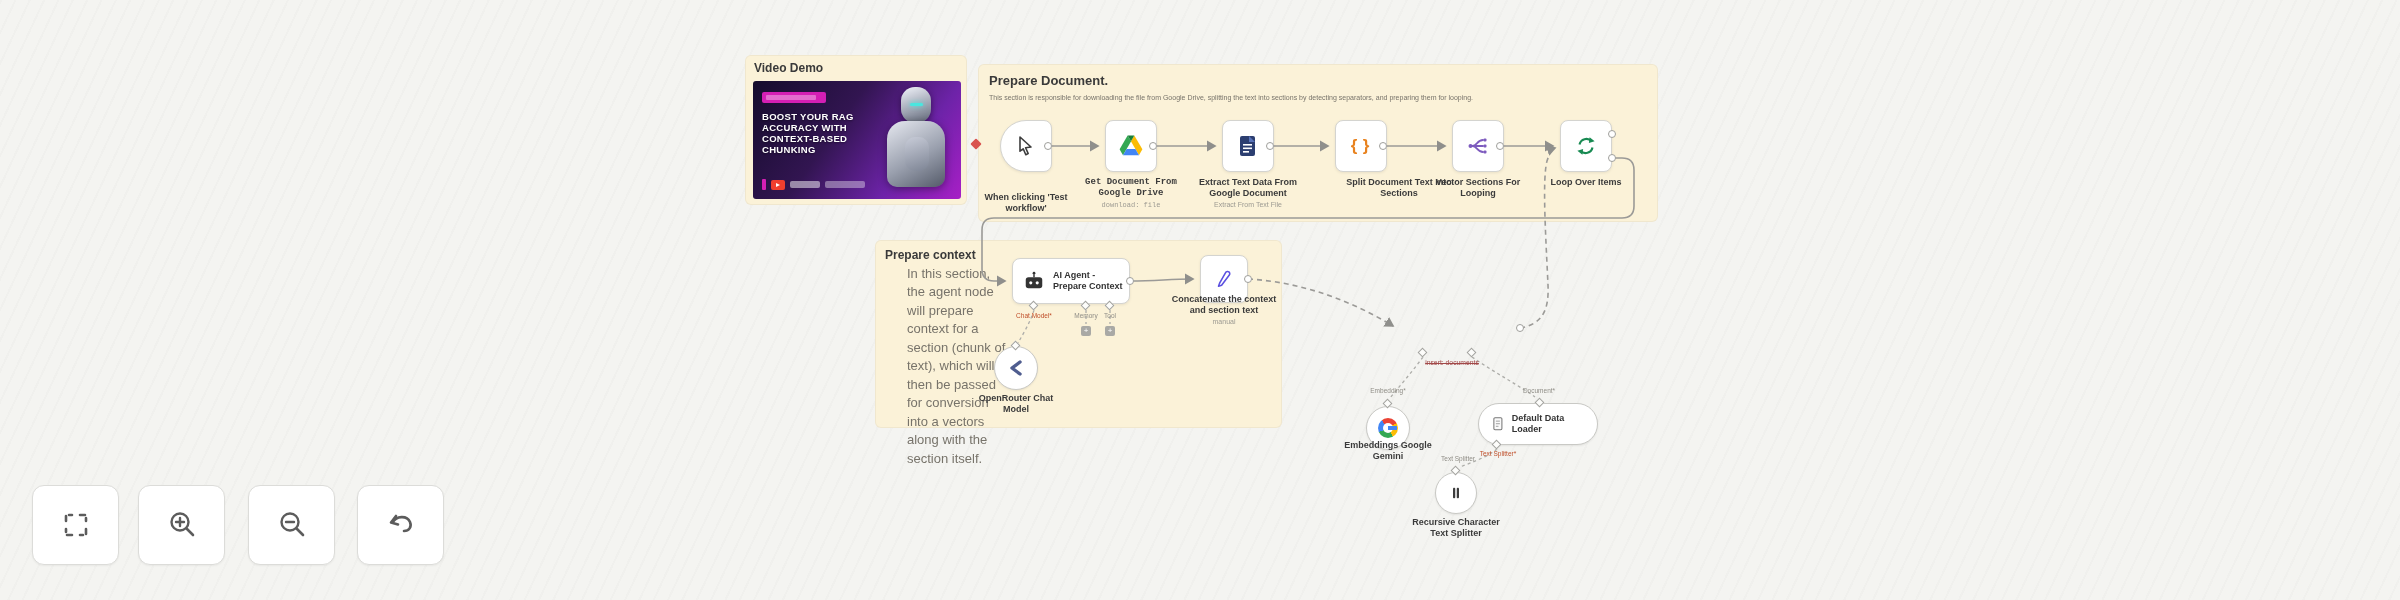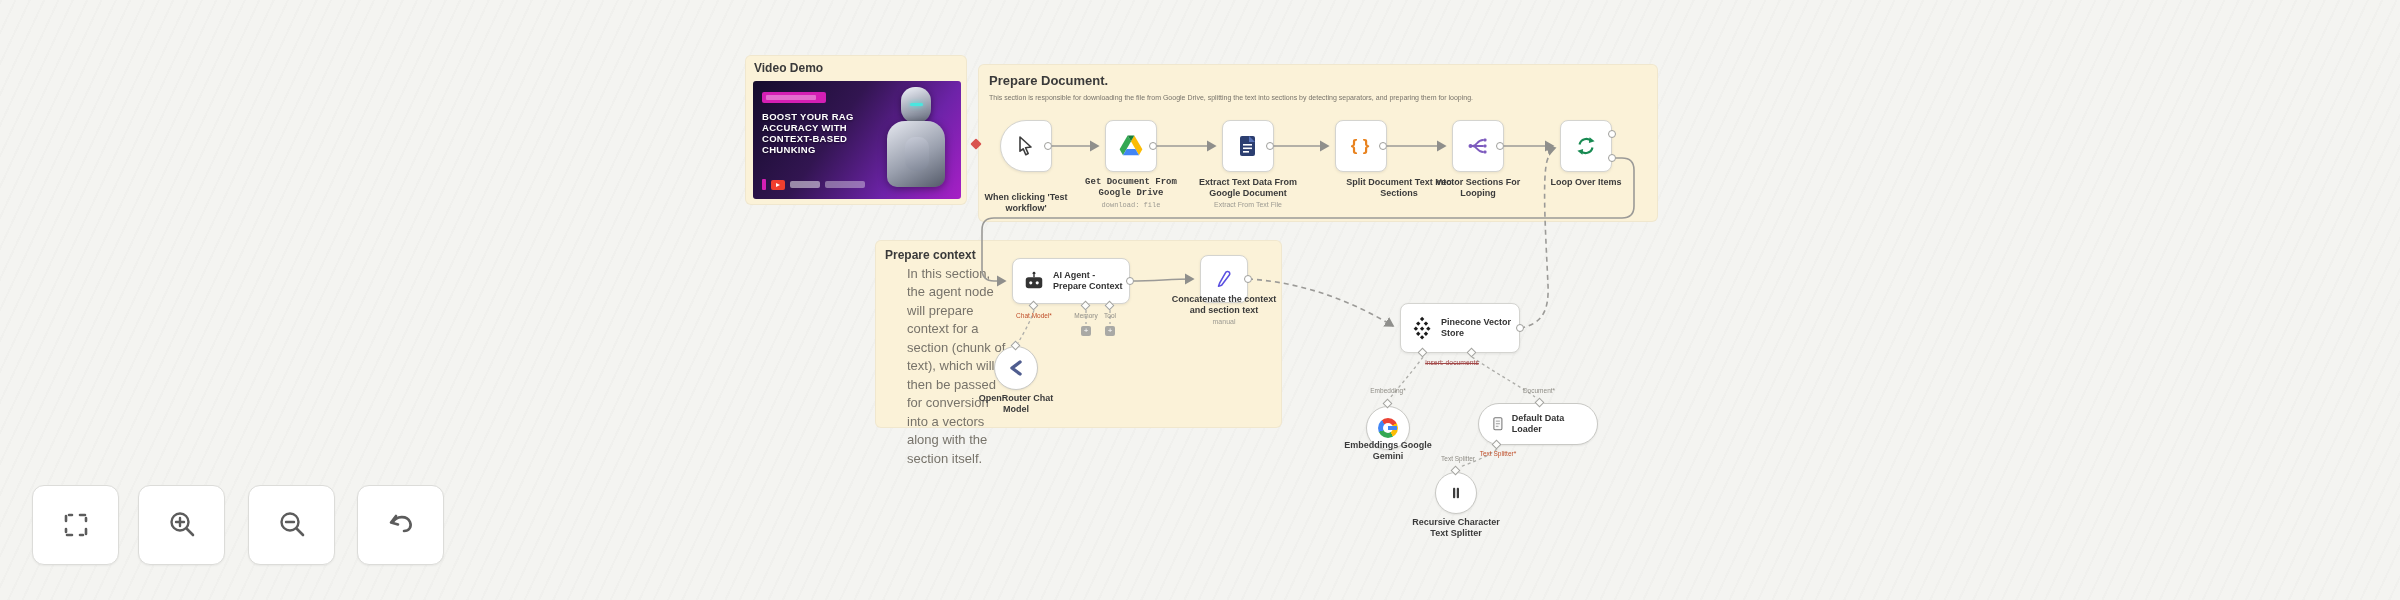--- a/index.html
+++ b/index.html
@@ -222,37 +222,20 @@
 
   <div class="node" style="left:1200px;top:255px;width:48px;height:48px;">
     <svg width="22" height="22" viewBox="0 0 24 24">
       <path d="M7.2,16.6 L6,20 L9.4,18.8 L17.8,7.6 A2.4,2.4 0 0 0 13.9,4.7 Z" fill="#fff" stroke="#5b50e0" stroke-width="1.7" stroke-linejoin="round"></path>
     </svg>
   </div>
   <div class="port-dot" style="left:1244px;top:275px;"></div>
   <div class="node-label" style="left:1144px;top:294px;"><span style="white-space:pre-line;">Concatenate the context
 and section text</span><span class="node-sub">manual</span></div>
 
-  <div class="node" style="left:1400px;top:303px;width:120px;height:50px;justify-content:flex-start;padding-left:10px;gap:8px;">
-    <svg width="22" height="24" viewBox="0 0 24 26">
-      <g fill="#1b1b1b">
-        <rect x="10.4" y="1.5" width="3.4" height="3.4" transform="rotate(45 12.1 3.2)"></rect>
-        <rect x="6.2" y="6.5" width="3.4" height="3.4" transform="rotate(45 7.9 8.2)"></rect>
-        <rect x="14.6" y="6.5" width="3.4" height="3.4" transform="rotate(45 16.3 8.2)"></rect>
-        <rect x="3.6" y="12" width="3.4" height="3.4" transform="rotate(45 5.3 13.7)"></rect>
-        <rect x="10.4" y="12" width="3.4" height="3.4" transform="rotate(45 12.1 13.7)"></rect>
-        <rect x="17.2" y="12" width="3.4" height="3.4" transform="rotate(45 18.9 13.7)"></rect>
-        <rect x="6.2" y="17.5" width="3.4" height="3.4" transform="rotate(45 7.9 19.2)"></rect>
-        <rect x="14.6" y="17.5" width="3.4" height="3.4" transform="rotate(45 16.3 19.2)"></rect>
-        <rect x="10.4" y="21.5" width="3.4" height="3.4" transform="rotate(45 12.1 23.2)"></rect>
-      </g>
-    </svg>
-    <div class="on-node-title">Pinecone Vector
-Store</div>
-  </div>
   <div class="port-dot" style="left:1516px;top:324px;"></div>
   <div class="diamond" style="left:1419px;top:349px;"></div>
   <div class="diamond" style="left:1468px;top:349px;"></div>
   <div class="pc-sub" style="left:1382px;top:359px;">insert: documents</div>
   <div class="port-label" style="left:1358px;top:387px;width:60px;">Embedding*</div>
   <div class="port-label" style="left:1509px;top:387px;width:60px;">Document*</div>
 
   <div class="node-round" style="left:1366px;top:406px;width:44px;height:44px;">
     <div class="gicon"></div>
   </div>

